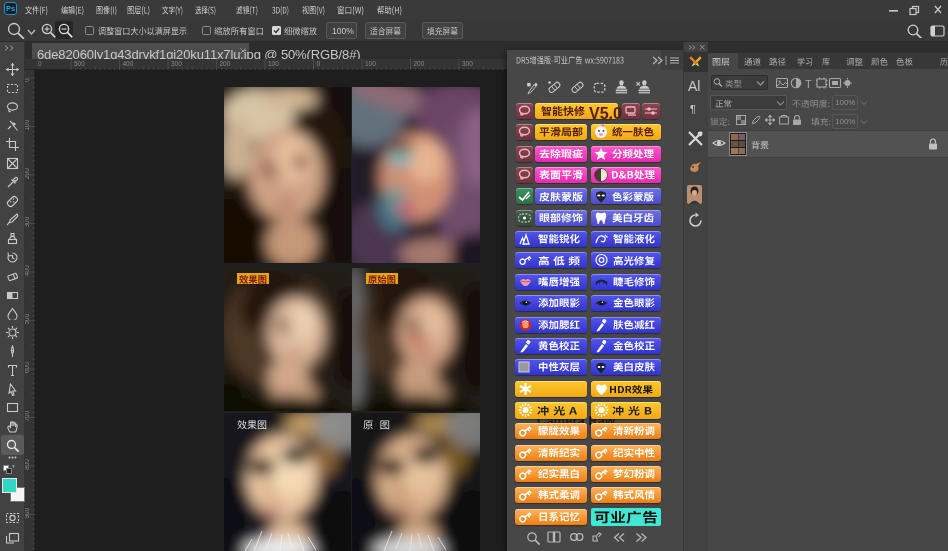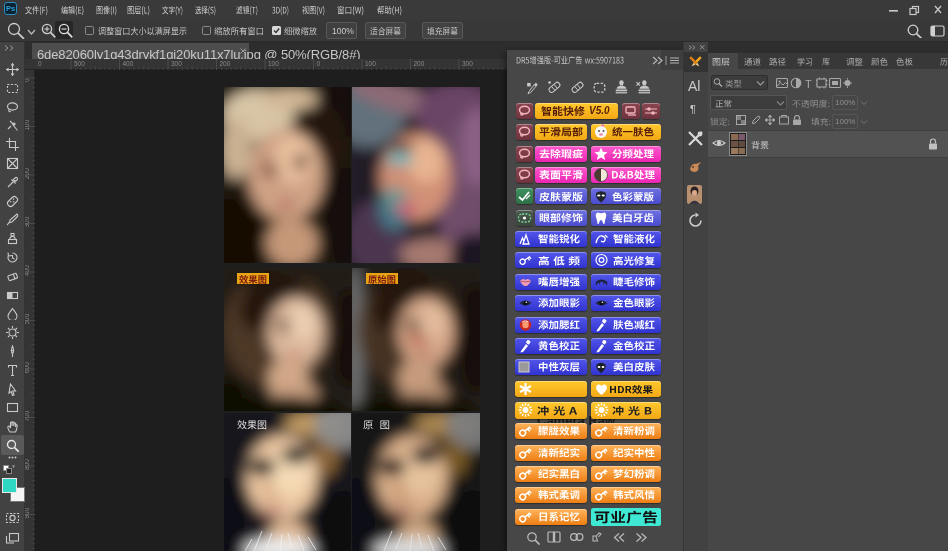--- a/index.html
+++ b/index.html
@@ -740,21 +740,21 @@
 <svg style="position:absolute;left:516px;top:103.0px;" width="17" height="16">
     <ellipse cx="8.5" cy="7" rx="5" ry="3.8" fill="none" stroke="#f2b6c0" stroke-width="1.5"></ellipse>
     <path d="M5 10 C4 12 6.5 13 7 11" fill="none" stroke="#f2b6c0" stroke-width="1.3"></path>
   </svg>
 <div style="position:absolute;left:534.5px;top:103.0px;width:83.5px;height:16px;background:linear-gradient(#ffc92e,#f2a714);border-radius:3px;box-shadow:inset 0 1px 0 rgba(255,255,255,.35), 0 1px 1px rgba(0,0,0,.35)"></div>
 <svg style="position:absolute;left:541px;top:104.3px;overflow:visible" width="46" height="15">
     <g transform="translate(0,11) scale(1.0476,1)">
       <path d="M6.8 -7H8.4V-5.3H6.8ZM5.6 -8.1V-4.1H9.6V-8.1ZM3.1 -1H7.4V-0.4H3.1ZM3.1 -1.9V-2.5H7.4V-1.9ZM1.9 -3.5V0.9H3.1V0.6H7.4V0.9H8.7V-3.5ZM2.5 -7.2V-6.7L2.4 -6.5H1.4C1.6 -6.7 1.8 -6.9 1.9 -7.2ZM1.5 -9C1.3 -8.2 0.9 -7.4 0.3 -6.9C0.6 -6.8 0.9 -6.6 1.2 -6.5H0.4V-5.5H2.2C1.9 -5 1.4 -4.4 0.3 -4C0.6 -3.8 0.9 -3.4 1.1 -3.2C2.1 -3.6 2.7 -4.2 3.1 -4.7C3.5 -4.4 4.1 -3.9 4.4 -3.7L5.3 -4.5C5 -4.7 4 -5.3 3.5 -5.5H5.3V-6.5H3.6L3.7 -6.7V-7.2H5V-8.1H2.4C2.5 -8.3 2.6 -8.5 2.6 -8.8Z M14.2 -4.1V-3.5H12.6V-4.1ZM11.4 -5.1V0.9H12.6V-1.1H14.2V-0.4C14.2 -0.2 14.1 -0.2 14 -0.2C13.9 -0.2 13.5 -0.2 13.1 -0.2C13.2 0.1 13.4 0.6 13.5 0.9C14.1 0.9 14.6 0.9 15 0.7C15.3 0.5 15.4 0.2 15.4 -0.3V-5.1ZM12.6 -2.6H14.2V-2H12.6ZM19.4 -8.3C18.9 -8 18.2 -7.6 17.5 -7.4V-8.9H16.2V-5.7C16.2 -4.6 16.5 -4.2 17.8 -4.2C18 -4.2 19 -4.2 19.2 -4.2C20.2 -4.2 20.5 -4.6 20.7 -5.9C20.3 -6 19.8 -6.2 19.6 -6.4C19.5 -5.5 19.4 -5.3 19.1 -5.3C18.9 -5.3 18.1 -5.3 17.9 -5.3C17.5 -5.3 17.5 -5.4 17.5 -5.7V-6.4C18.4 -6.6 19.4 -7 20.2 -7.4ZM19.5 -3.5C19 -3.2 18.2 -2.8 17.5 -2.6V-4H16.3V-0.7C16.3 0.5 16.6 0.9 17.8 0.9C18 0.9 19 0.9 19.3 0.9C20.3 0.9 20.6 0.5 20.8 -1C20.4 -1.1 19.9 -1.3 19.6 -1.5C19.6 -0.4 19.5 -0.2 19.2 -0.2C18.9 -0.2 18.2 -0.2 18 -0.2C17.6 -0.2 17.5 -0.3 17.5 -0.7V-1.5C18.5 -1.8 19.5 -2.2 20.3 -2.6ZM11.4 -5.6C11.7 -5.7 12.1 -5.8 14.6 -6C14.7 -5.8 14.8 -5.7 14.8 -5.5L16 -6C15.8 -6.6 15.3 -7.6 14.8 -8.3L13.7 -7.9C13.9 -7.6 14 -7.3 14.2 -7L12.7 -6.9C13.1 -7.4 13.5 -8 13.8 -8.6L12.5 -8.9C12.2 -8.2 11.7 -7.4 11.5 -7.2C11.3 -7 11.2 -6.8 11 -6.8C11.1 -6.5 11.4 -5.9 11.4 -5.6Z M22.6 -8.9V0.9H23.8V-6.2C24.1 -5.7 24.2 -5.1 24.3 -4.7L25.2 -5.2C25.1 -5.7 24.7 -6.5 24.4 -7.2L23.8 -6.9V-8.9ZM21.7 -6.8C21.6 -6 21.4 -4.8 21.2 -4.1L22.1 -3.8C22.4 -4.6 22.5 -5.8 22.6 -6.7ZM29.2 -4.2H28.1C28.2 -4.6 28.2 -4.9 28.2 -5.2V-6.2H29.2ZM26.9 -8.9V-7.3H25.1V-6.2H26.9V-5.2C26.9 -4.9 26.9 -4.6 26.9 -4.2H24.6V-3H26.7C26.4 -1.9 25.7 -0.8 24.1 0C24.4 0.3 24.8 0.7 25 1C26.5 0.2 27.3 -0.9 27.7 -2.1C28.3 -0.7 29.1 0.4 30.4 1C30.6 0.6 31 0.1 31.3 -0.2C30 -0.7 29.1 -1.7 28.6 -3H31.1V-4.2H30.4V-7.3H28.2V-8.9Z M38.8 -4.1C38.2 -3.6 37.2 -3.2 36.3 -2.9C36.6 -2.8 36.8 -2.4 37 -2.2C38 -2.5 39 -3 39.7 -3.7ZM39.8 -3.1C39.1 -2.4 37.7 -1.8 36.4 -1.6C36.6 -1.4 36.9 -1 37 -0.8C38.5 -1.1 39.9 -1.8 40.7 -2.7ZM40.6 -1.9C39.6 -0.9 37.8 -0.3 35.9 -0.1C36.1 0.2 36.4 0.6 36.5 0.9C38.7 0.5 40.5 -0.2 41.6 -1.4ZM34.6 -5.9V-0.8H35.7V-4.2C35.8 -4 36 -3.7 36.1 -3.5C37 -3.8 37.9 -4.1 38.7 -4.6C39.4 -4.2 40.2 -3.8 41.1 -3.6C41.3 -3.9 41.6 -4.4 41.8 -4.6C41 -4.7 40.3 -5 39.7 -5.3C40.4 -5.9 41 -6.6 41.3 -7.6L40.6 -7.9L40.4 -7.9H38.1C38.3 -8.1 38.4 -8.4 38.5 -8.7L37.3 -8.9C36.9 -7.9 36.3 -6.8 35.4 -6.2C35.7 -6 36.2 -5.7 36.4 -5.5C36.6 -5.7 36.8 -5.9 37 -6.1C37.2 -5.8 37.5 -5.6 37.8 -5.3C37.2 -4.9 36.4 -4.7 35.7 -4.5V-5.9ZM37.7 -6.9H39.8C39.5 -6.5 39.1 -6.1 38.7 -5.8C38.3 -6.2 37.9 -6.5 37.7 -6.9ZM33.7 -8.9C33.3 -7.4 32.5 -5.8 31.7 -4.8C31.9 -4.5 32.2 -3.8 32.3 -3.5C32.5 -3.7 32.7 -4 32.9 -4.3V0.9H34.1V-6.4C34.4 -7.1 34.7 -7.8 34.9 -8.5Z" fill="#571f09"></path>
     </g>
   </svg>
-<div style="position:absolute;left:589px;top:106.0px;font-size:10px;color:#571f09;font-weight:bold;white-space:pre;line-height:1;font-style:italic">V5.0</div>
+<div style="position:absolute;left:589px;top:106.0px;font-size:16px;color:#571f09;font-weight:bold;white-space:pre;line-height:1;">V5.0</div>
 <div style="position:absolute;left:621.5px;top:103.0px;width:18px;height:16px;background:linear-gradient(#8a4550,#6f333d);border-radius:3px;box-shadow:inset 0 1px 0 rgba(255,255,255,.35), 0 1px 1px rgba(0,0,0,.35)"></div>
 <svg style="position:absolute;left:621.5px;top:103.0px;" width="18" height="16">
     <rect x="4" y="4" width="9" height="6" rx="1" fill="none" stroke="#f2b6c0" stroke-width="1.3"></rect>
     <path d="M6 12 h8" stroke="#f2b6c0" stroke-width="1.3"></path>
   </svg>
 <div style="position:absolute;left:642px;top:103.0px;width:18px;height:16px;background:linear-gradient(#8a4550,#6f333d);border-radius:3px;box-shadow:inset 0 1px 0 rgba(255,255,255,.35), 0 1px 1px rgba(0,0,0,.35)"></div>
 <svg style="position:absolute;left:642px;top:103.0px;" width="18" height="16">
     <path d="M3 6 h12 M3 10 h12" stroke="#f2b6c0" stroke-width="1.2"></path>
     <circle cx="7" cy="6" r="1.8" fill="#f2b6c0"></circle>
     <circle cx="11" cy="10" r="1.8" fill="#f2b6c0"></circle>

